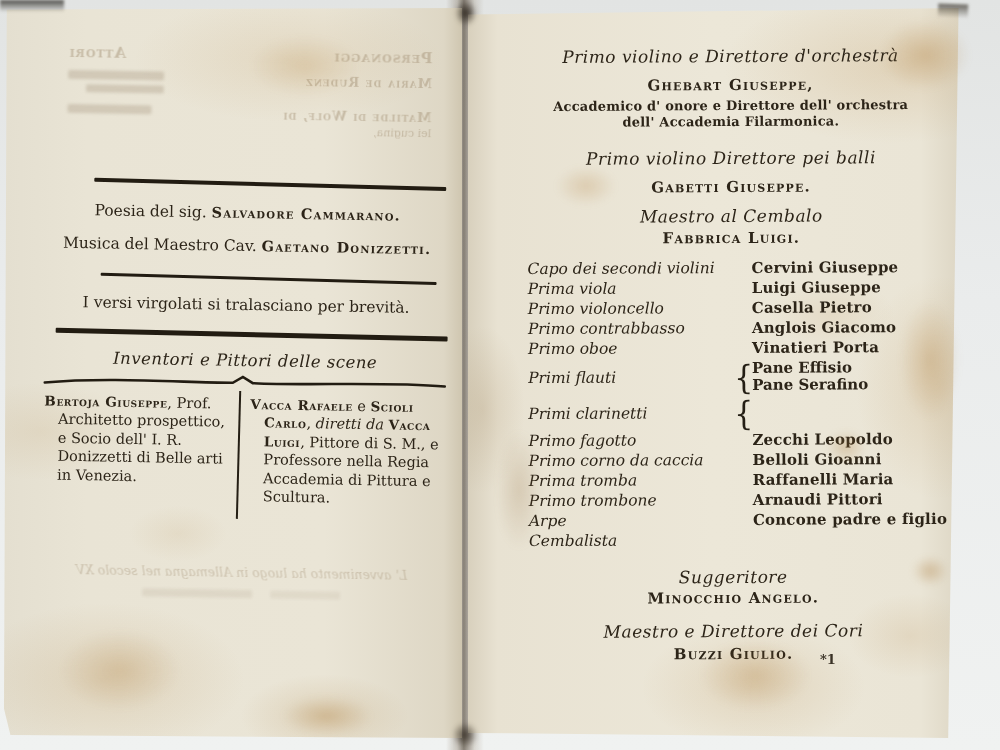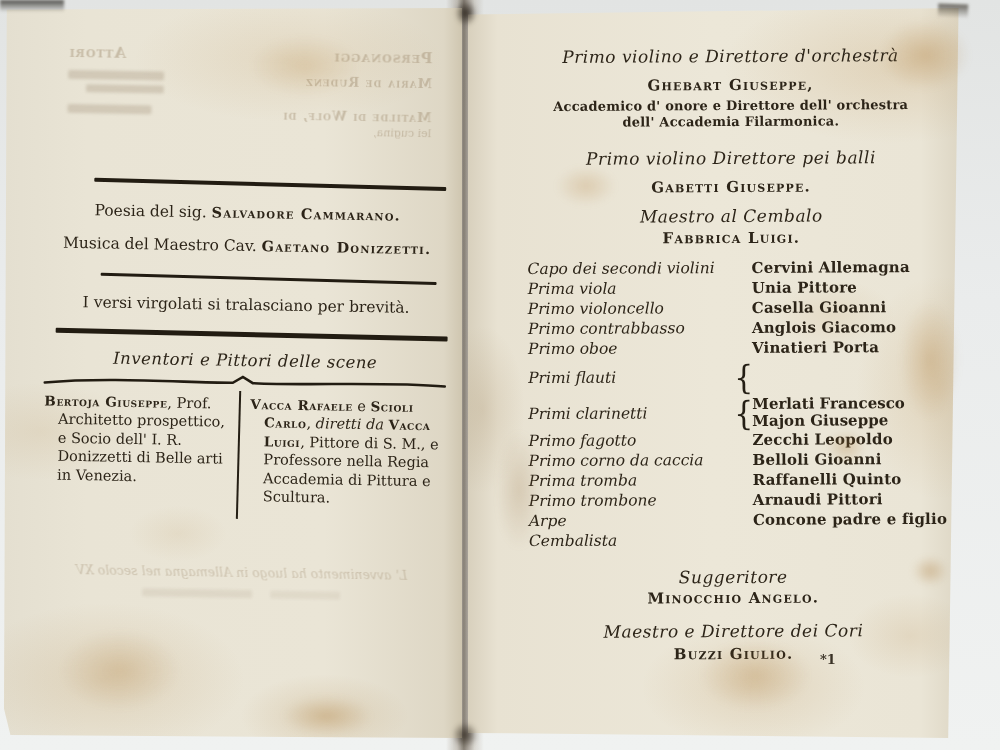--- a/index.html
+++ b/index.html
@@ -190,64 +190,64 @@
 
     <div class="sec-title mt16">Primo violino Direttore pei balli</div>
     <div class="sec-name sc">Gabetti Giuseppe.</div>
 
     <div class="sec-title mt10">Maestro al Cembalo</div>
     <div class="sec-name sc" style="margin-top:3px">Fabbrica Luigi.</div>
 
     <div class="orc">
       <div class="orc-row">
           <span class="role">Capo dei secondi violini</span>
-          <span class="oname">Cervini Allemagna</span>
+          <span class="oname">Cervini Giuseppe</span>
         </div>
       <div class="orc-row">
           <span class="role">Prima viola</span>
-          <span class="oname">Unia Pittore</span>
+          <span class="oname">Luigi Giuseppe</span>
         </div>
       <div class="orc-row">
           <span class="role">Primo violoncello</span>
-          <span class="oname">Casella Gioanni</span>
+          <span class="oname">Casella Pietro</span>
         </div>
       <div class="orc-row">
           <span class="role">Primo contrabbasso</span>
           <span class="oname">Anglois Giacomo</span>
         </div>
       <div class="orc-row">
           <span class="role">Primo oboe</span>
           <span class="oname">Vinatieri Porta</span>
         </div>
 
       <div class="orc-group">
         <span class="role">Primi flauti</span>
         <span class="brace">{</span>
+        <span class="stack">
+          <span>Pane Effisio</span>
+          <span>Pane Serafino</span>
+        </span>
       </div>
 
       <div class="orc-group">
         <span class="role">Primi clarinetti</span>
         <span class="brace">{</span>
-        <span class="stack">
-          <span>Merlati Francesco</span>
-          <span>Majon Giuseppe</span>
-        </span>
       </div>
 
       <div class="orc-row">
           <span class="role">Primo fagotto</span>
           <span class="oname">Zecchi Leopoldo</span>
         </div>
       <div class="orc-row">
           <span class="role">Primo corno da caccia</span>
           <span class="oname">Belloli Gioanni</span>
         </div>
       <div class="orc-row">
           <span class="role">Prima tromba</span>
-          <span class="oname">Raffanelli Quinto</span>
+          <span class="oname">Raffanelli Maria</span>
         </div>
       <div class="orc-row">
           <span class="role">Primo trombone</span>
           <span class="oname">Arnaudi Pittori</span>
         </div>
       <div class="orc-row">
           <span class="role">Arpe</span>
           <span class="oname">Concone padre e figlio</span>
         </div>
       <div class="orc-row">

